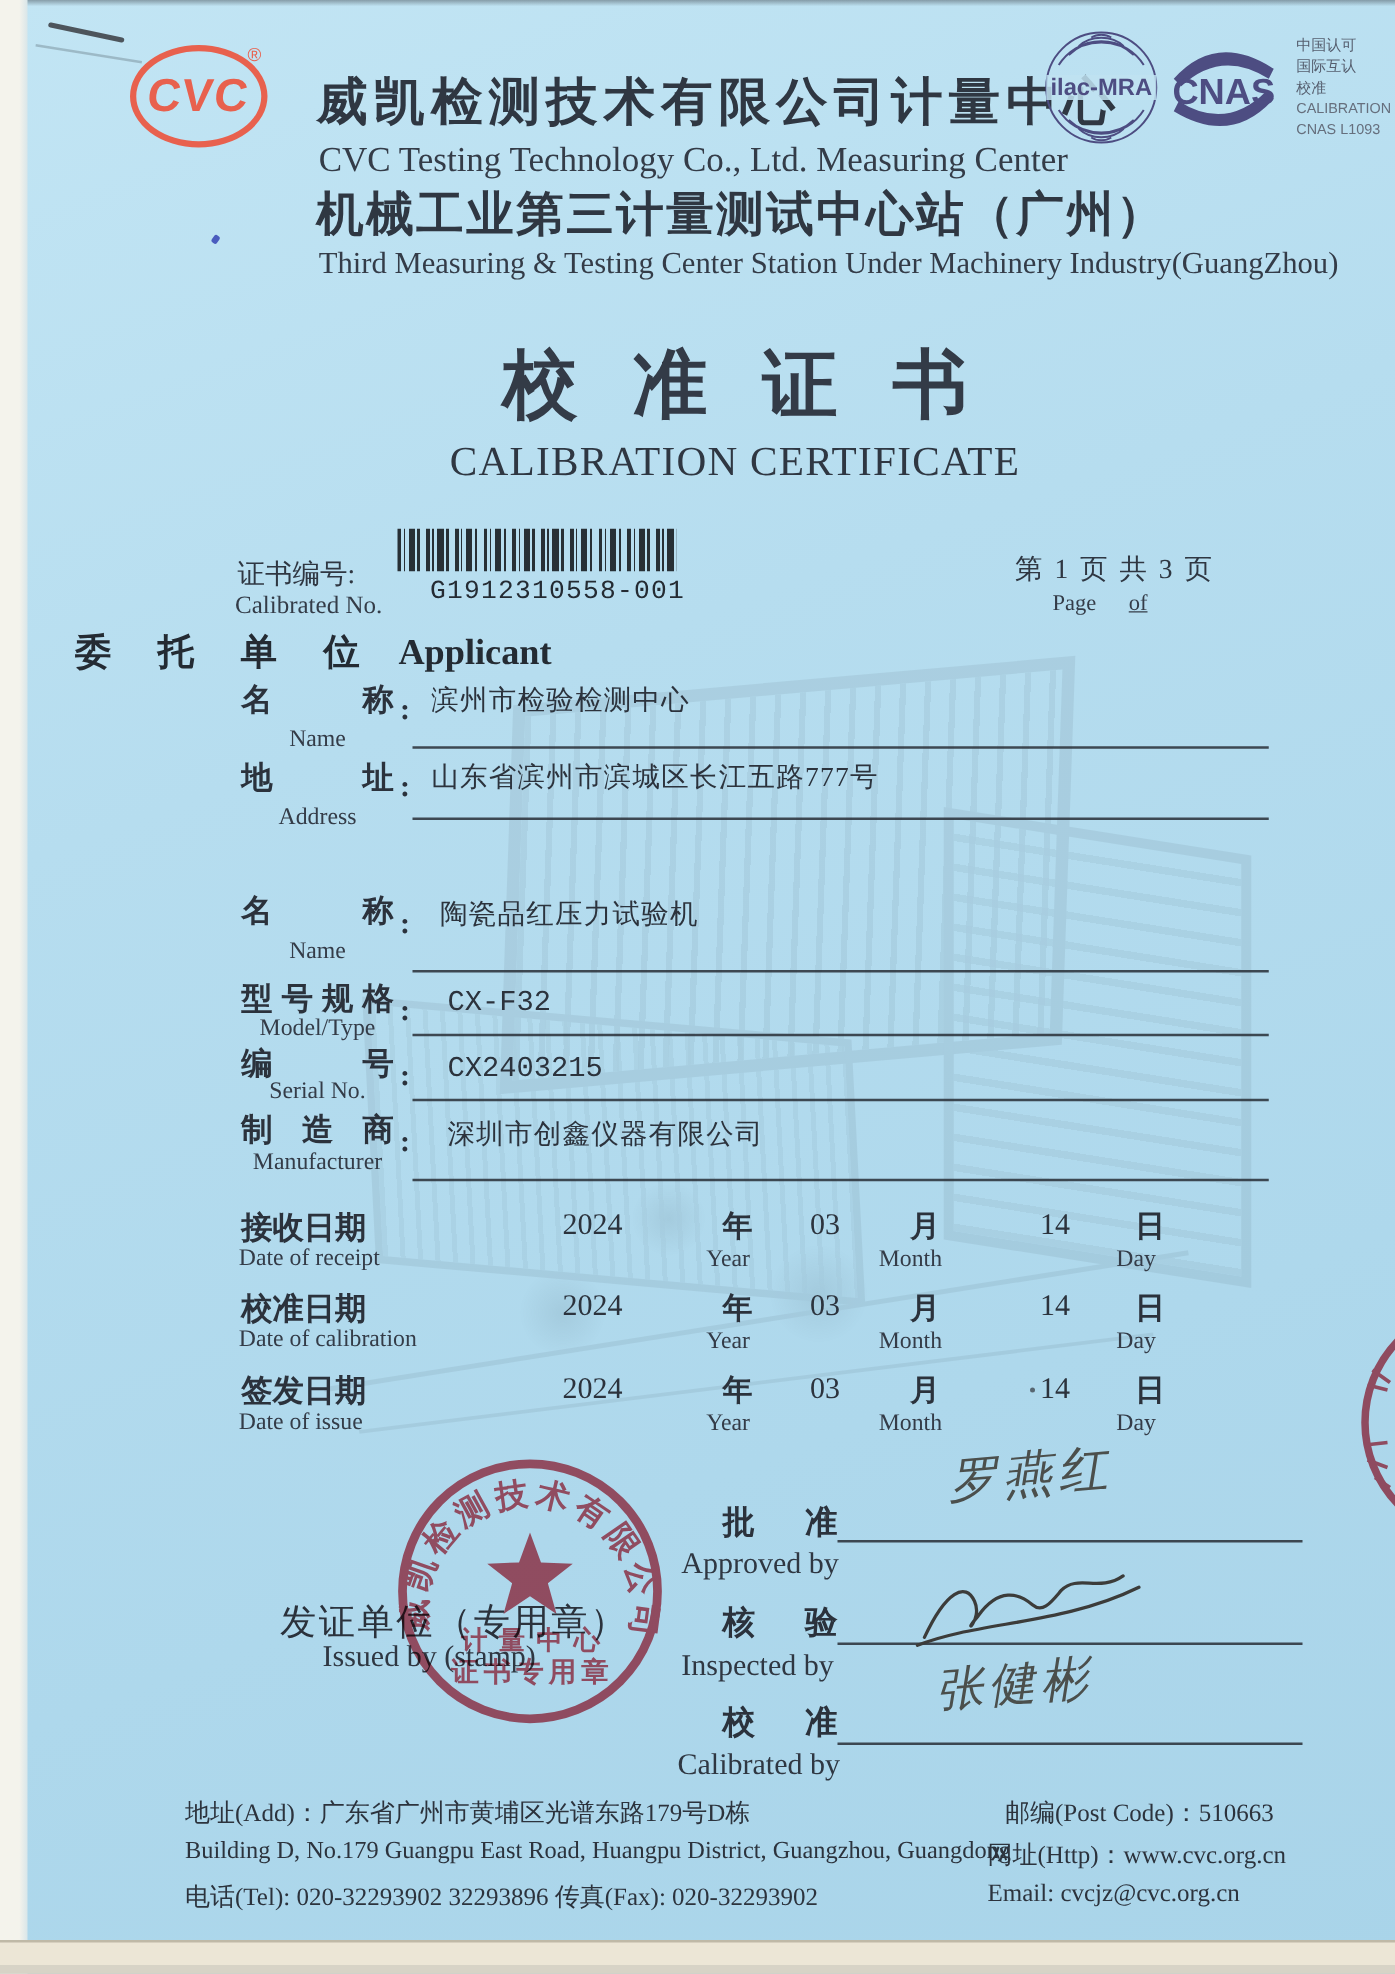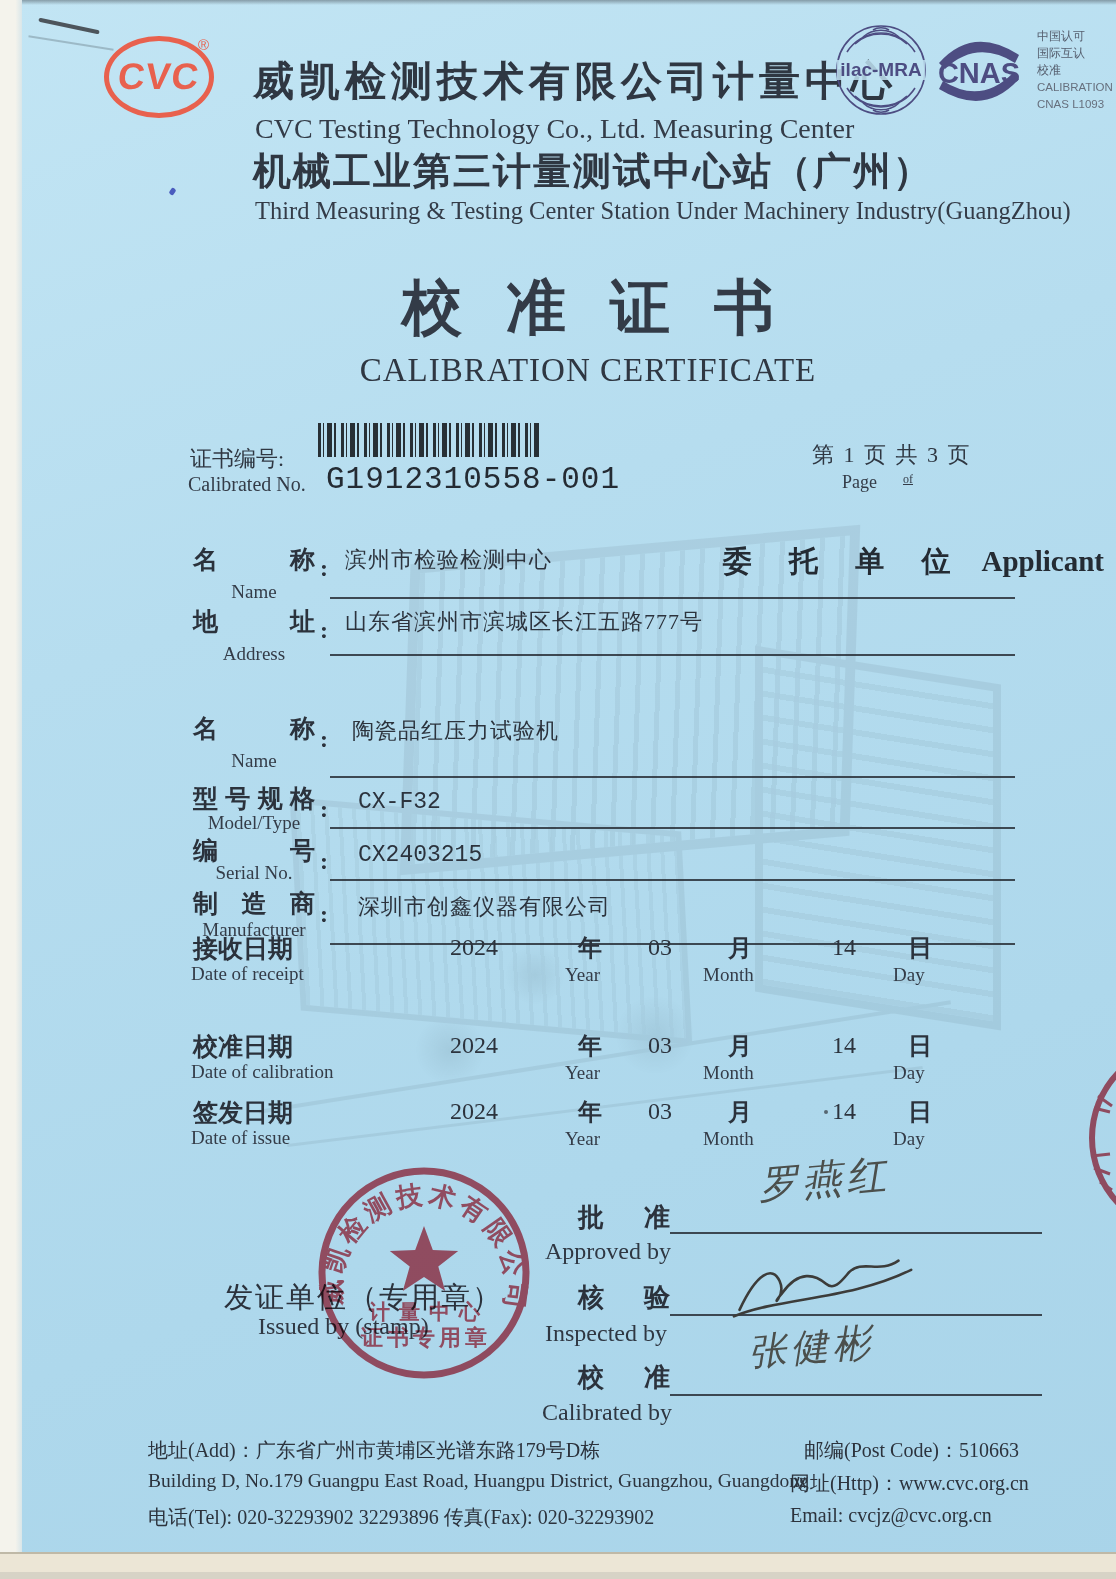--- a/index.html
+++ b/index.html
@@ -28,23 +28,23 @@
   .accred{left:1037px;top:28px;font-size:12px;line-height:17px;color:#555e6e;font-family:"Liberation Sans",sans-serif;white-space:nowrap;}
   .accred .en{font-size:11.5px;color:#666f7d;}
   
   .title-cn{left:60px;top:268px;width:1056px;text-align:center;font-size:60px;font-weight:600;letter-spacing:44px;text-indent:44px;color:#333b47;}
   .title-en{left:60px;top:352px;width:1056px;text-align:center;font-size:33px;color:#2f3742;letter-spacing:1px;}
   
   .lab-cn{font-size:22px;color:#2f3742;}
   .lab-en{font-size:20px;color:#343c48;}
   .barcode{left:318px;top:423px;width:223px;height:34px;opacity:.88;
     background:repeating-linear-gradient(90deg,#14181c 0 3px,transparent 3px 5px,#14181c 5px 6px,transparent 6px 9px,#14181c 9px 14px,transparent 14px 16px,#14181c 16px 18px,transparent 18px 23px);}
-  .cert-num{left:326px;top:462px;font-family:"Liberation Mono",monospace;font-size:31px;color:#242b33;letter-spacing:1px;}
-  
-  .sec-head{left:48px;width:1056px;text-align:right;color:#242b33;white-space:nowrap;margin-top:40px;}
+  .cert-num{left:344px;top:462px;font-family:"Liberation Mono",monospace;font-size:21px;color:#242b33;letter-spacing:1px;}
+  
+  .sec-head{left:60px;width:1056px;text-align:left;color:#242b33;white-space:nowrap;}
   .sec-head .cn{font-size:29px;font-weight:bold;letter-spacing:15px;}
   .sec-head .en{font-size:29px;font-weight:bold;letter-spacing:0;margin-left:16px;}
   
   .flabel{width:122px;font-size:25px;font-weight:600;color:#2b323c;text-align:justify;text-align-last:justify;}
   .fcolon{font-size:24px;font-weight:bold;color:#2b323c;}
   .flabel-en{width:122px;text-align:center;font-size:19px;color:#343c48;}
   .fvalue{font-size:22px;color:#2c333d;letter-spacing:1px;}
   .fvalue.mono{font-family:"Liberation Mono",monospace;font-size:23px;letter-spacing:0;}
   .fline{height:2px;background:rgba(40,46,54,.85);}
   
@@ -148,21 +148,21 @@
 
   <div class="abs title-en">CALIBRATION CERTIFICATE</div>
   <div class="abs title-cn">校准证书</div>
 
   <div class="abs lab-cn" style="left:190px;top:444px;">证书编号:</div>
   <div class="abs lab-en" style="left:188px;top:473px;">Calibrated No.</div>
   <div class="abs barcode"></div>
   <div class="abs cert-num">G1912310558-001</div>
   <div class="abs lab-cn" style="left:812px;top:440px;letter-spacing:2px;">第 1 页 共 3 页</div>
   <div class="abs lab-en" style="left:842px;top:472px;font-size:18px;">Page</div>
-  <div class="abs lab-en" style="left:903px;top:472px;font-size:12px;text-decoration:underline;">of</div>
+  <div class="abs lab-en" style="left:903px;top:472px;font-size:18px;text-decoration:underline;">of</div>
 
   <div class="abs sec-head" style="top:502px;">
     <span class="cn">委 托 单 位</span><span class="en">Applicant</span>
   </div>
 
   <div class="abs flabel" style="left:193px;top:543px;">名称</div>
   <div class="abs fcolon" style="left:320px;top:555px;">:</div>
   <div class="abs flabel-en" style="left:193px;top:581px;">Name</div>
   <div class="abs fvalue" style="left:345px;top:545px;">滨州市检验检测中心</div>
   <div class="abs fline" style="left:330px;top:597px;width:685px;"></div>
@@ -191,21 +191,21 @@
   <div class="abs flabel-en" style="left:193px;top:862px;">Serial No.</div>
   <div class="abs fvalue mono" style="left:358px;top:842px;">CX2403215</div>
   <div class="abs fline" style="left:330px;top:879px;width:685px;"></div>
 
   <div class="abs flabel" style="left:193px;top:887px;">制造商</div>
   <div class="abs fcolon" style="left:320px;top:901px;">:</div>
   <div class="abs flabel-en" style="left:187px;top:919px;width:134px;">Manufacturer</div>
   <div class="abs fvalue" style="left:358px;top:892px;">深圳市创鑫仪器有限公司</div>
   <div class="abs fline" style="left:330px;top:943px;width:685px;"></div>
 
-  <div class="abs drow" style="left:0;top:932px;width:1088px;height:60px;">
+  <div class="abs drow" style="left:0;top:965px;width:1088px;height:60px;">
     <div class="abs dl">接收日期</div>
     <div class="abs de">Date of receipt</div>
     <div class="abs dnum" style="left:450px;top:2px;">2024</div>
     <div class="abs dcn" style="left:578px;top:0;">年</div>
     <div class="abs den" style="left:565px;top:32px;">Year</div>
     <div class="abs dnum" style="left:648px;top:2px;">03</div>
     <div class="abs dcn" style="left:728px;top:0;">月</div>
     <div class="abs den" style="left:703px;top:32px;">Month</div>
     <div class="abs dnum" style="left:832px;top:2px;">14</div>
     <div class="abs dcn" style="left:908px;top:0;">日</div>

